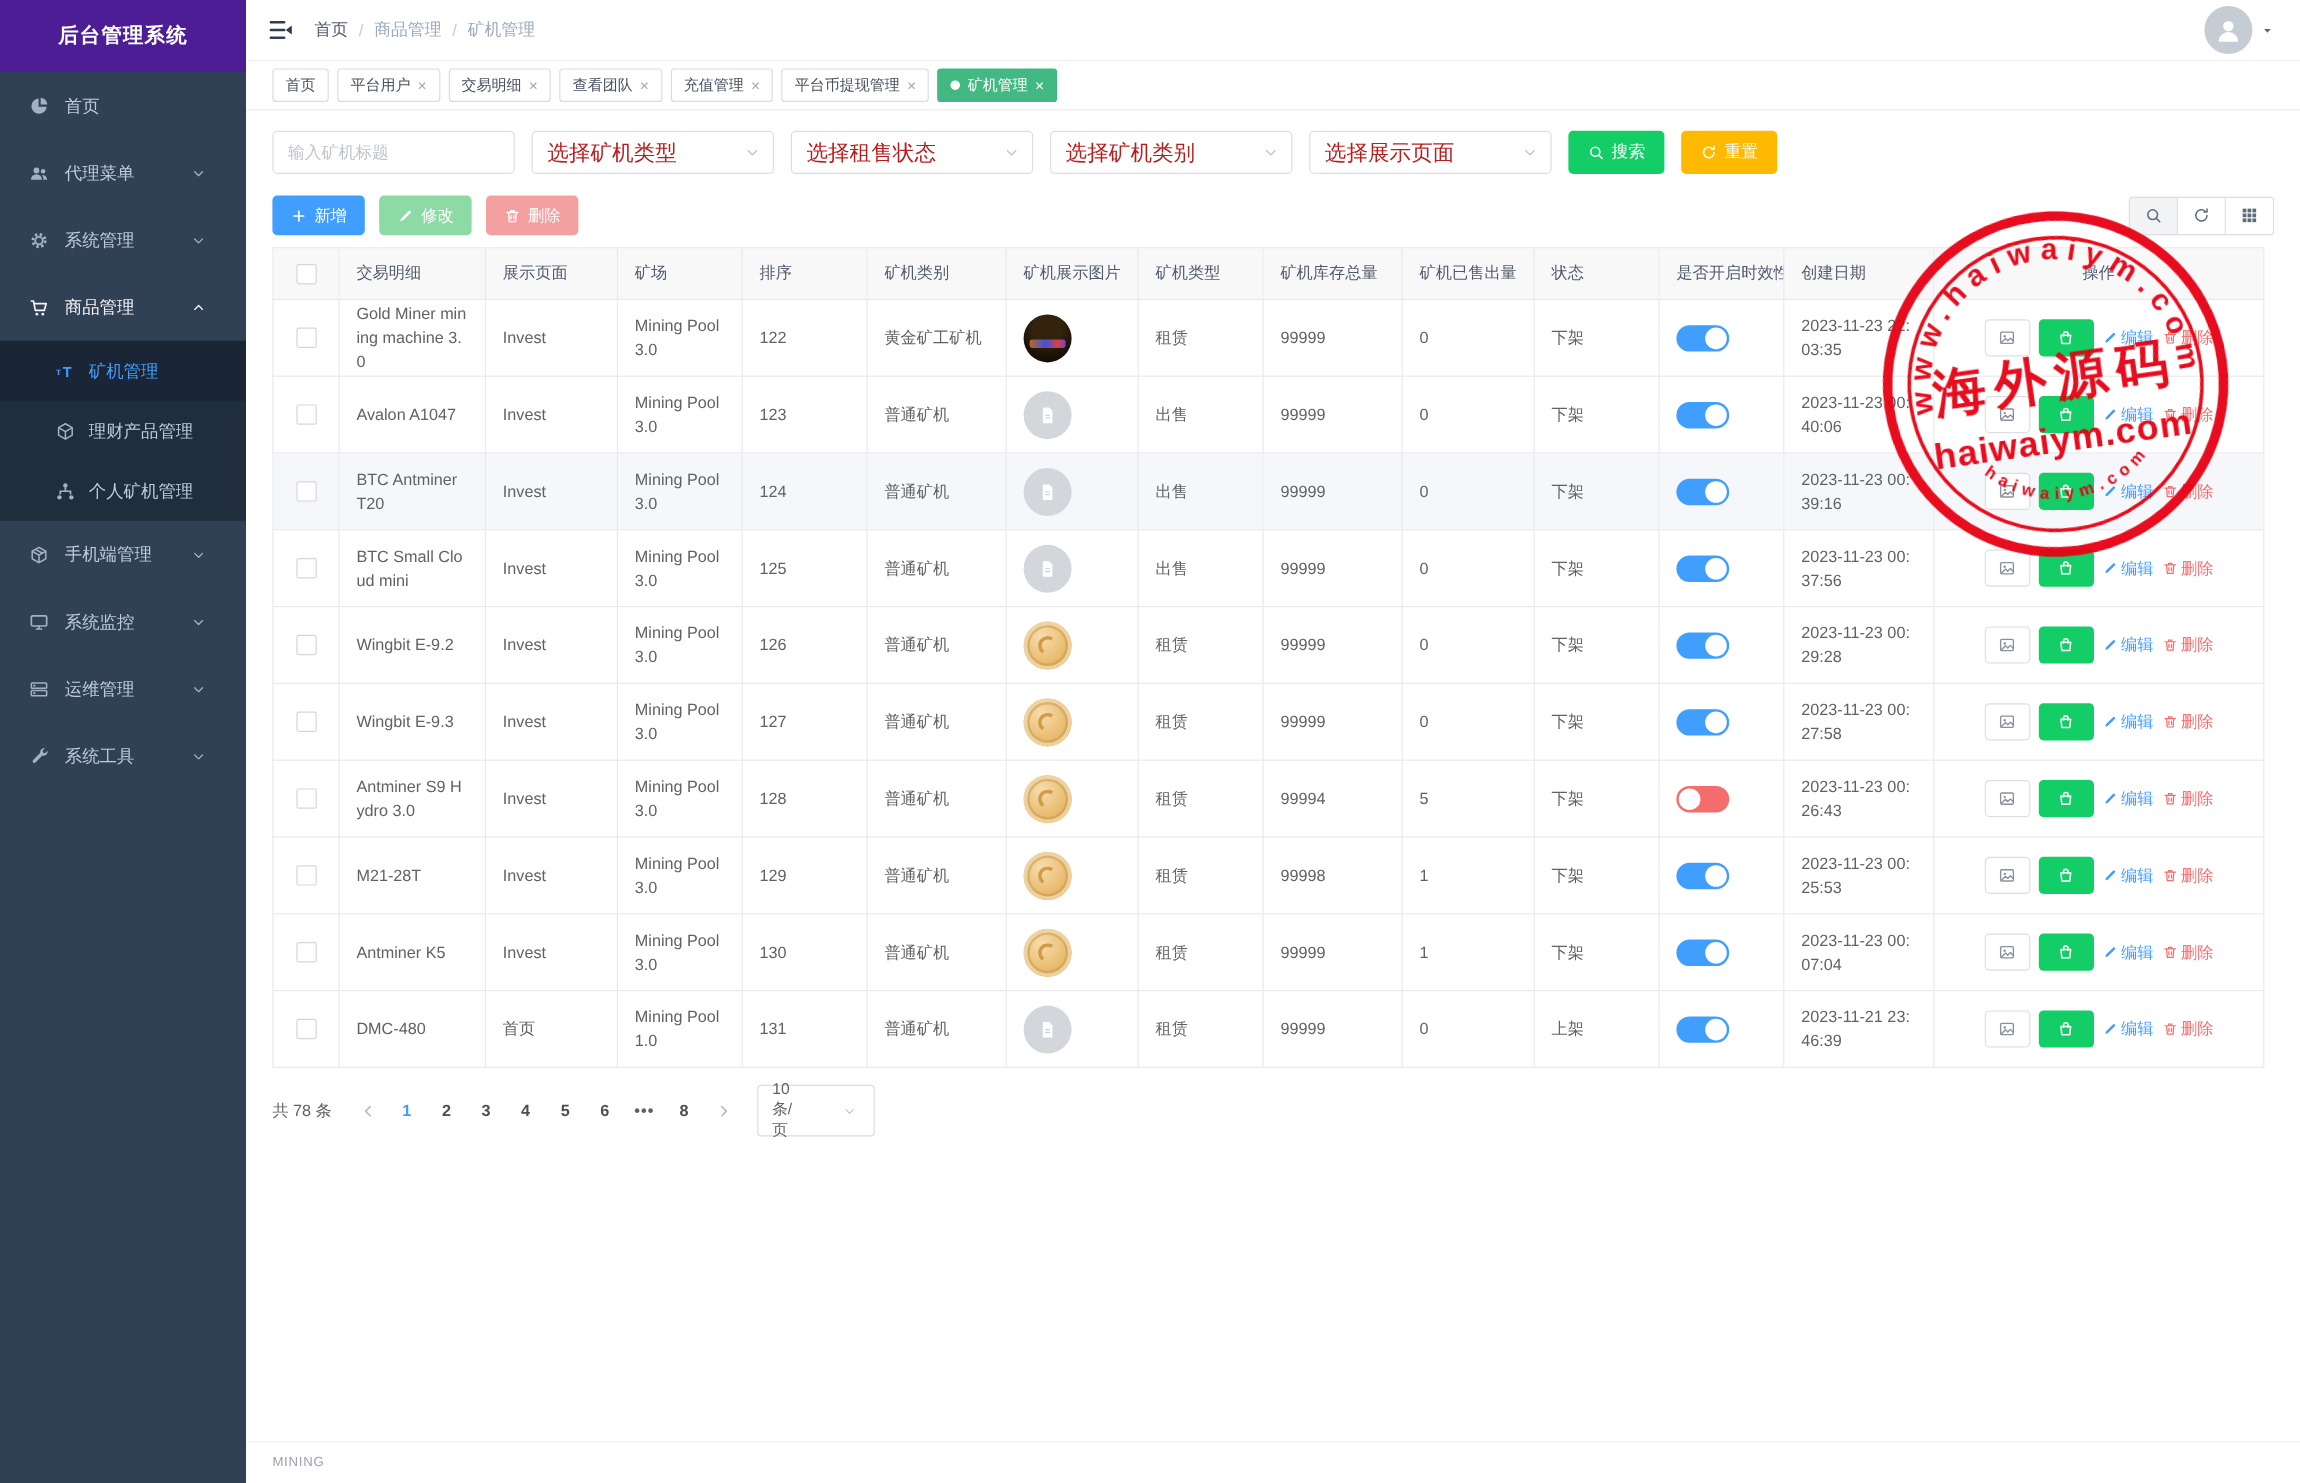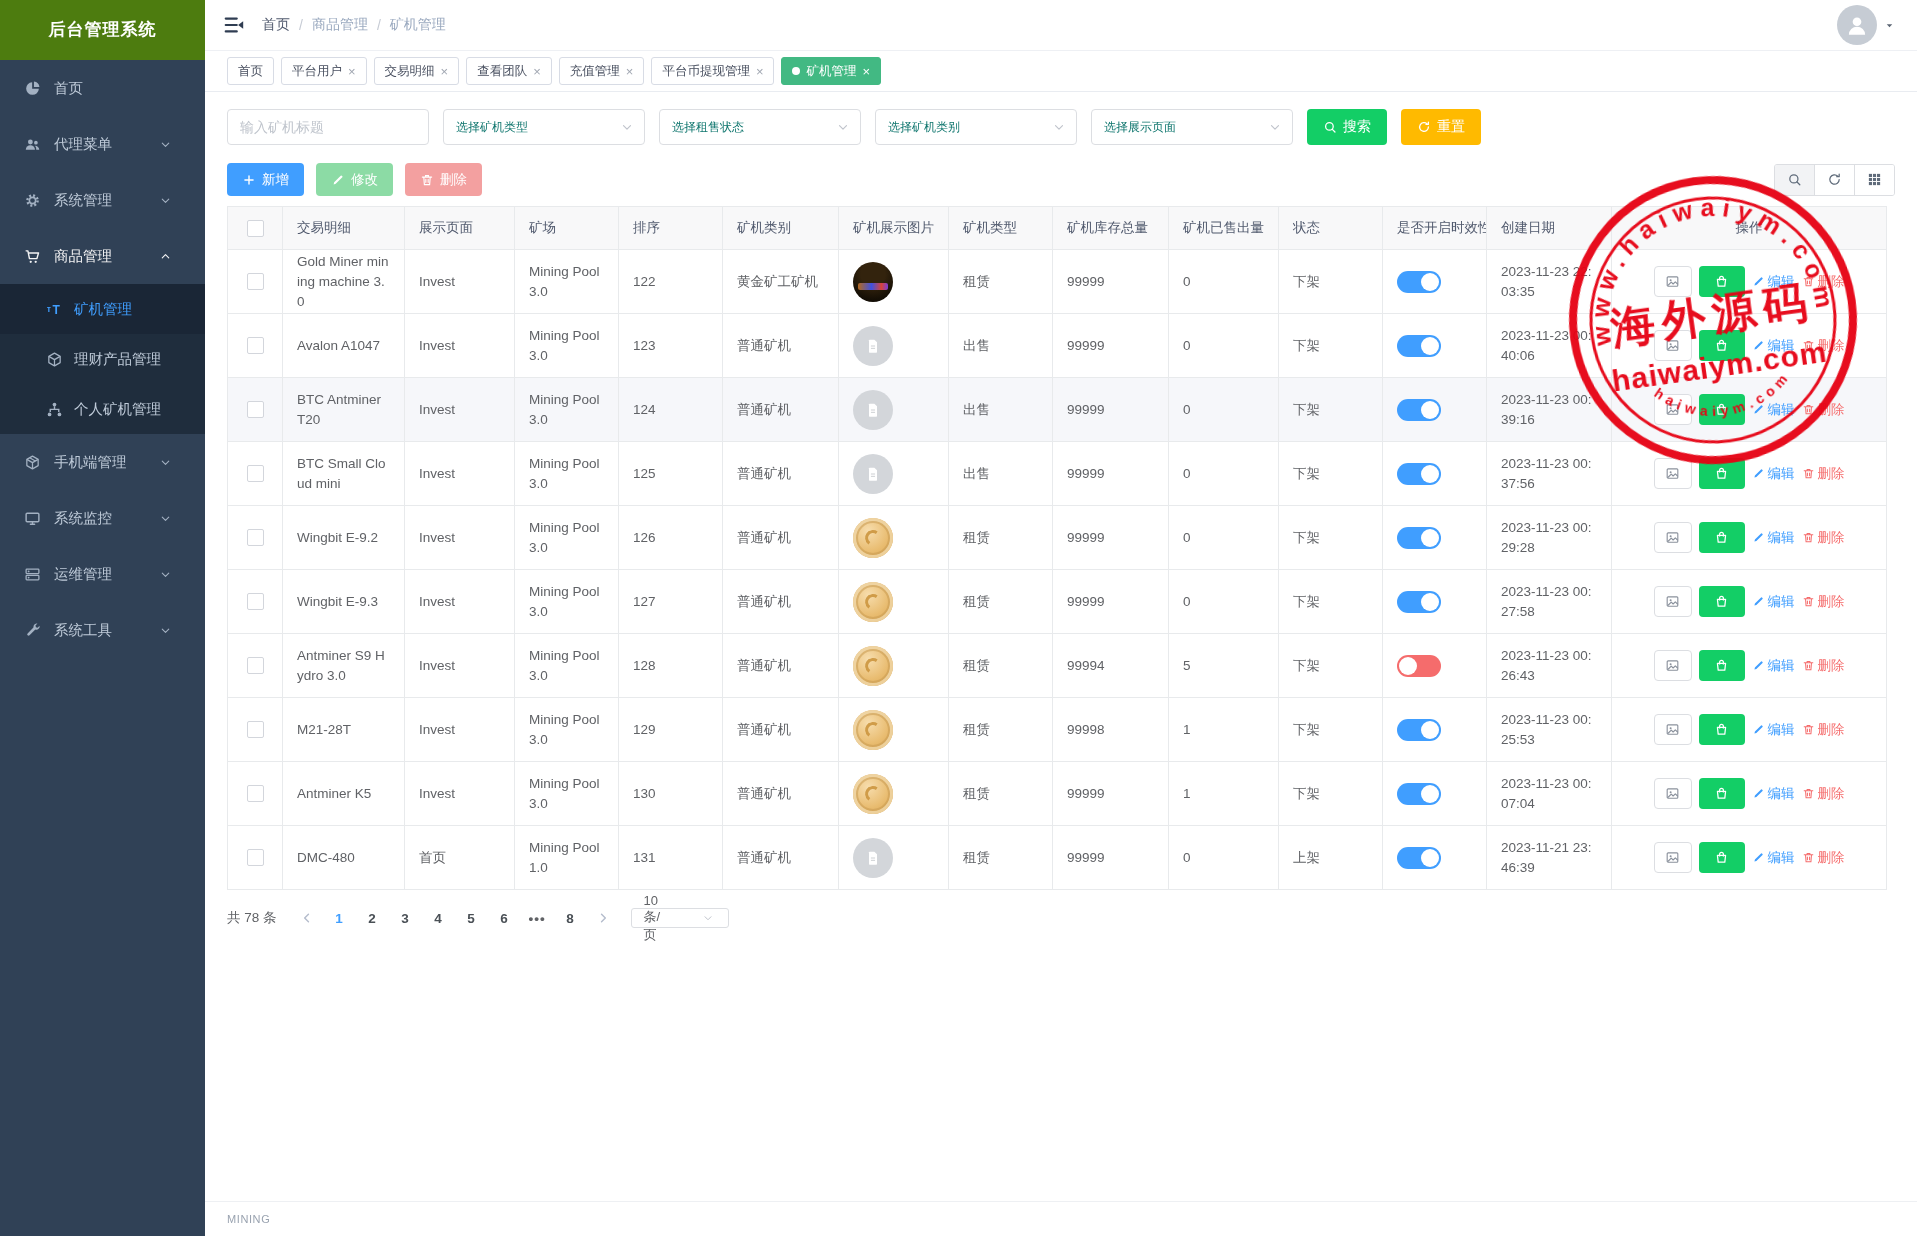--- a/index.html
+++ b/index.html
@@ -4,21 +4,21 @@
 <style>
   html,body{margin:0;padding:0;width:1917px;height:1236px;overflow:hidden;
     font-family:"Liberation Sans","DejaVu Sans",sans-serif;background:#fff;
     -webkit-font-smoothing:antialiased;}
   .app{display:flex;width:100%;height:100%;}
   .ic{display:inline-flex;}
   .ic svg{width:100%;height:100%;display:block;}
 
   
   .sidebar{width:205px;flex:0 0 205px;background:var(--sidebar_bg,#304156);color:#bfcbd9;height:100%;}
-  .logo{height:60px;line-height:60px;text-align:center;color:#fff;font-size:17px;font-weight:700;background:#4d7c0f;letter-spacing:1px;}
+  .logo{height:60px;line-height:60px;text-align:center;color:#fff;font-size:17px;font-weight:700;background:#4c1d95;letter-spacing:1px;}
   .menu-item{height:56px;display:flex;align-items:center;padding:0 20px 0 24px;font-size:14.5px;cursor:pointer;}
   .menu-item .ic{width:17px;height:17px;margin-right:13px;color:#a3b1c2;}
   .menu-label{flex:1;white-space:nowrap;}
   .chev{width:13px;height:13px;color:#8391a5;margin-left:auto;flex:0 0 13px;}
   .menu-item.expanded{color:#f4f4f5;}
   .menu-item.expanded .ic{color:#f4f4f5;}
   .submenu{background:#1f2d3d;}
   .submenu-item{height:50px;display:flex;align-items:center;padding-left:46px;font-size:14.5px;cursor:pointer;color:#bfcbd9;}
   .submenu-item .ic{width:17px;height:17px;margin-right:11px;color:#a3b1c2;}
   .submenu-item.active{color:var(--primary,#409eff);background:#1a2636;}
@@ -47,21 +47,21 @@
 
   .content{flex:1;padding:17px 22px 0 22px;}
 
   
   .filters{display:flex;gap:14px;align-items:center;}
   .text-input{width:202px;height:36px;border:1px solid #dcdee2;border-radius:4px;padding:0 12px;font-size:14px;color:#515a6e;
       outline:none;box-sizing:border-box;font-family:inherit;}
   .text-input::placeholder{color:#bfc4cc;}
   .select{width:202px;height:36px;border:1px solid #dcdee2;border-radius:4px;display:flex;align-items:center;
       padding:0 10px 0 12px;box-sizing:border-box;cursor:pointer;background:#fff;}
-  .select-placeholder{flex:1;color:#0f766e;font-size:12px;white-space:nowrap;overflow:hidden;}
+  .select-placeholder{flex:1;color:#b91c1c;font-size:18px;white-space:nowrap;overflow:hidden;}
   .select-caret{width:14px;height:14px;color:#c0c4cc;flex:0 0 14px;}
   .btn{height:36px;border:none;border-radius:4px;display:inline-flex;align-items:center;justify-content:center;gap:6px;
       font-size:14px;color:#fff;cursor:pointer;padding:0 16px;font-family:inherit;white-space:nowrap;}
   .btn .ic{width:14px;height:14px;}
   .btn-search{background:var(--success,#13ce66);}
   .btn-reset{background:var(--warning,#ffba00);}
 
   
   .toolbar{display:flex;align-items:center;margin-top:18px;}
   .btn-sm{height:33px;border-radius:4px;padding:0 15px;font-size:13.5px;margin-right:12px;}
@@ -120,21 +120,21 @@
 
   
   .pagination{display:flex;align-items:center;margin-top:14px;font-size:13.5px;color:#606266;gap:4px;}
   .pg-total{margin-right:12px;}
   .pg-arrow{width:28px;height:28px;display:flex;align-items:center;justify-content:center;color:#b4bccc;cursor:pointer;}
   .pg-arrow .ic{width:14px;height:14px;}
   .pg-num{min-width:29px;height:28px;display:flex;align-items:center;justify-content:center;cursor:pointer;
       color:#4a5056;font-weight:700;}
   .pg-num.active{color:var(--primary,#409eff);}
   .pg-ellipsis{min-width:29px;text-align:center;color:#606266;letter-spacing:1px;font-weight:700;}
-  .per-page{margin-left:10px;width:98px;height:20px;border:1px solid #dcdee2;border-radius:3px;display:flex;
+  .per-page{margin-left:10px;width:98px;height:43px;border:1px solid #dcdee2;border-radius:3px;display:flex;
       align-items:center;padding:0 8px 0 12px;box-sizing:border-box;color:#606266;cursor:pointer;background:#fff;gap:28px;}
   .per-page span{flex:1;font-size:13px;}
   .per-page .ic{width:12px;height:12px;color:#c0c4cc;}
 
   .footer{height:34px;flex:0 0 34px;line-height:34px;padding-left:22px;font-size:11px;color:#9aa3b0;
       letter-spacing:.6px;border-top:1px solid #eef0f3;}
 
   
   .stamp{position:fixed;left:1563px;top:170px;width:300px;height:300px;transform:rotate(-8deg);
       opacity:.95;pointer-events:none;z-index:50;}

